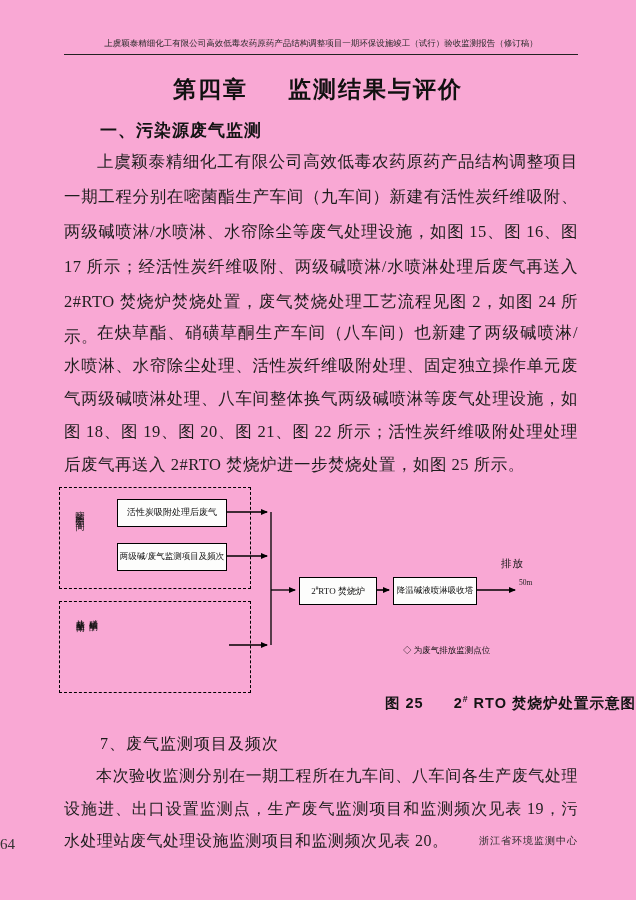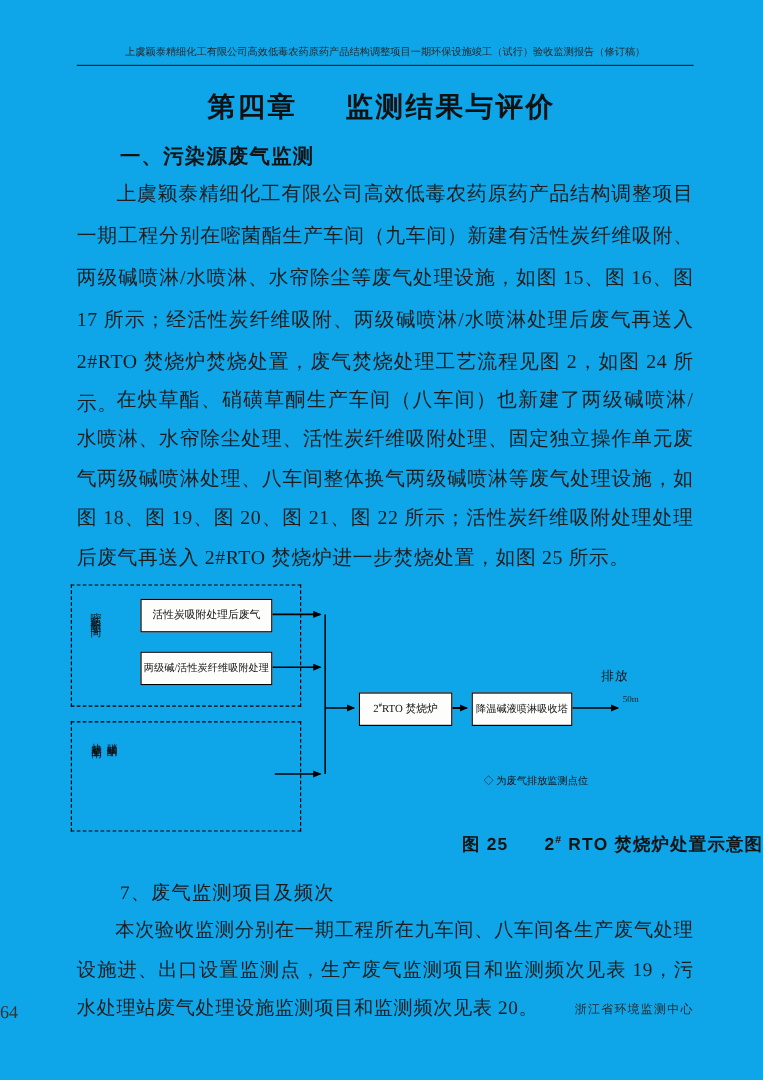--- a/index.html
+++ b/index.html
@@ -1,20 +1,20 @@
 <!DOCTYPE html>
 <html><head>
 <meta charset="utf-8">
 <style>
   html,body{margin:0;padding:0;background:#e8e8e8;}
   .page{
     position:relative;
     width:636px;height:900px;
     margin:0 auto;
-    background:#0ea5e9;
+    background:#f9a8d4;
     font-family:"Liberation Serif", serif;
     color:#1c1c1c;
     overflow:hidden;
   }
   
   .doc-header{
     position:absolute;top:38px;left:64px;right:58px;
     font-size:8.5px;color:#2a2a2a;
     white-space:nowrap;overflow:hidden;
     border-bottom:1.5px solid #222;
@@ -127,21 +127,21 @@
       <line x1="170" y1="162" x2="208" y2="162" stroke="#000" stroke-width="1.3" marker-end="url(#ah)"></line>
       <line x1="212" y1="29" x2="212" y2="162" stroke="#000" stroke-width="1.3"></line>
       <line x1="212" y1="107" x2="236" y2="107" stroke="#000" stroke-width="1.3" marker-end="url(#ah)"></line>
       <line x1="316" y1="107" x2="330" y2="107" stroke="#000" stroke-width="1.6" marker-end="url(#ah)"></line>
       <line x1="416" y1="107" x2="456" y2="107" stroke="#000" stroke-width="1.3" marker-end="url(#ah)"></line>
     </svg>
 
     <div class="dashed-group dg1"></div>
     <div class="v-label vl1">嘧菌酯车间</div>
     <div class="flow-box fb1">活性炭吸附处理后废气</div>
-    <div class="flow-box fb2">两级碱/活性炭纤维吸附处理</div>
+    <div class="flow-box fb2">两级碱/废气监测项目及频次</div>
 
     <div class="dashed-group dg2"></div>
     <div class="vl2-wrap">
       <span>炔草酯车间</span>
       <span>硝磺草酮</span>
     </div>
 
     <div class="flow-box fb-rto">
       <span><span>2</span><sup>#</sup><span>RTO 焚烧炉</span></span>
     </div>

